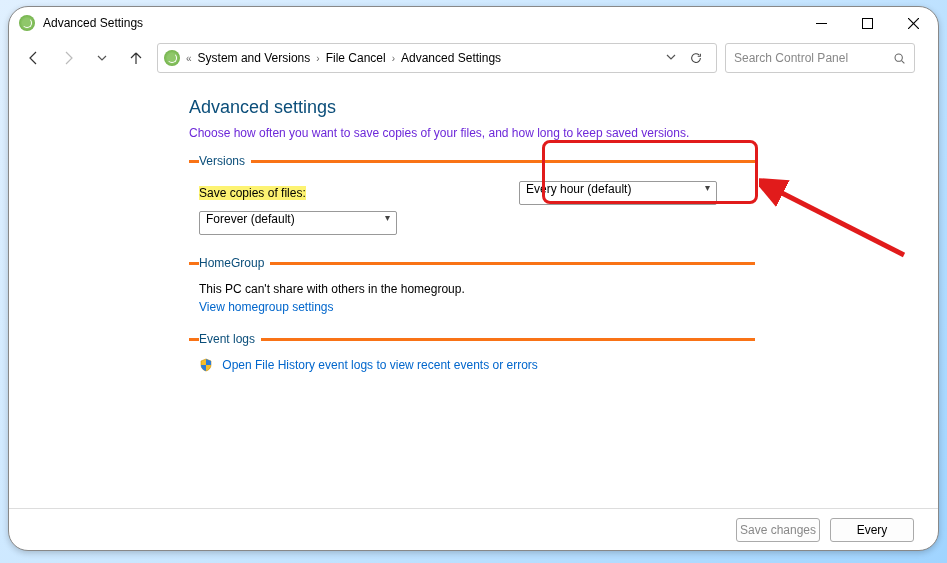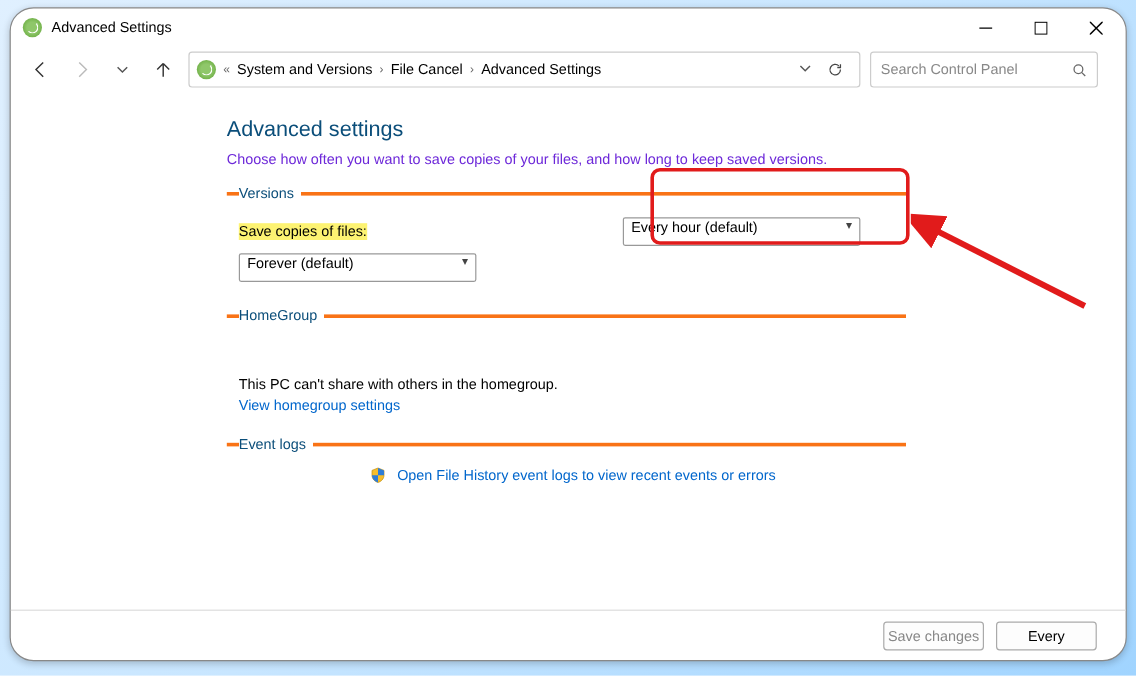--- a/index.html
+++ b/index.html
@@ -227,27 +227,27 @@
       <div class="row">
         <div class="combo">
           <span>Forever (default)</span>
           <span class="cd">▾</span>
         </div>
       </div>
     </fieldset>
 
     <fieldset class="group">
       <legend>HomeGroup</legend>
-      <div class="static" style="padding:2px 0 4px 0;margin-top:31px;">This PC can't share with others in the homegroup.</div>
+      <div class="static" style="padding:2px 0 4px 0;">This PC can't share with others in the homegroup.</div>
       <a class="link">View homegroup settings</a>
     </fieldset>
 
     <fieldset class="group">
       <legend>Event logs</legend>
-      <div style="padding-top:2px;text-align:center;">
+      <div style="padding-top:2px;">
         <span class="shield">
           <svg viewBox="0 0 14 14">
               <path d="M7 1 L12 3 V7 C12 10 9.5 12.5 7 13 C4.5 12.5 2 10 2 7 V3 Z" fill="#f7bd2a" stroke="#c08f10" stroke-width="0.6"></path>
               <path d="M7 1 L12 3 V7 L7 7 Z" fill="#2e7dd7"></path>
               <path d="M7 7 L7 13 C4.5 12.5 2 10 2 7 Z" fill="#2e7dd7"></path>
             </svg>
         </span>
         <a class="link">Open File History event logs to view recent events or errors</a>
       </div>
     </fieldset>

